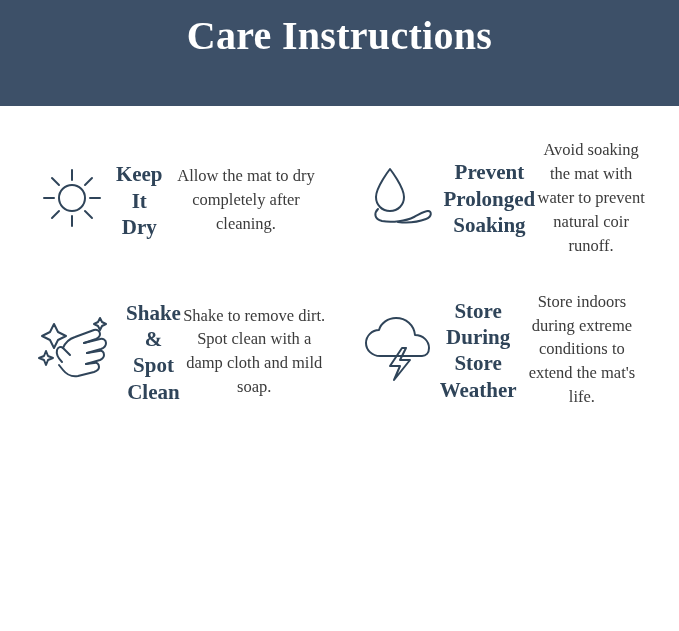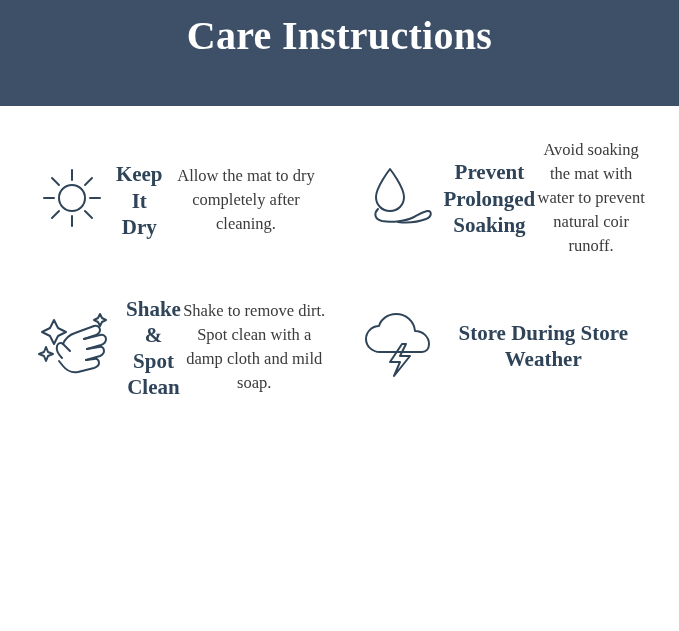--- a/index.html
+++ b/index.html
@@ -148,16 +148,17 @@
     </div>
 
     <div class="cell row2">
       <div class="icon-wrap">
         <svg width="86" height="70" viewBox="0 0 86 70" fill="none" stroke="#2f4459" stroke-width="2" stroke-linecap="round" stroke-linejoin="round">
           <path d="M26 44 C18 44 12 38 12 31 C12 24 18 18 25 18 C27 11 34 6 42 6 C52 6 60 13 61 23 C69 23 75 29 75 36 C75 41 72 44 68 44 Z"></path>
           <path d="M48 36 L36 54 L46 54 L40 68 L56 48 L46 48 L52 36 Z"></path>
         </svg>
       </div>
       <div class="tile-title">Store During Store Weather</div>
+      <div class="tile-body">Store indoors during extreme conditions to extend the mat's life.</div>
     </div>
 
   </div>
 </div>
 
 </body></html>

